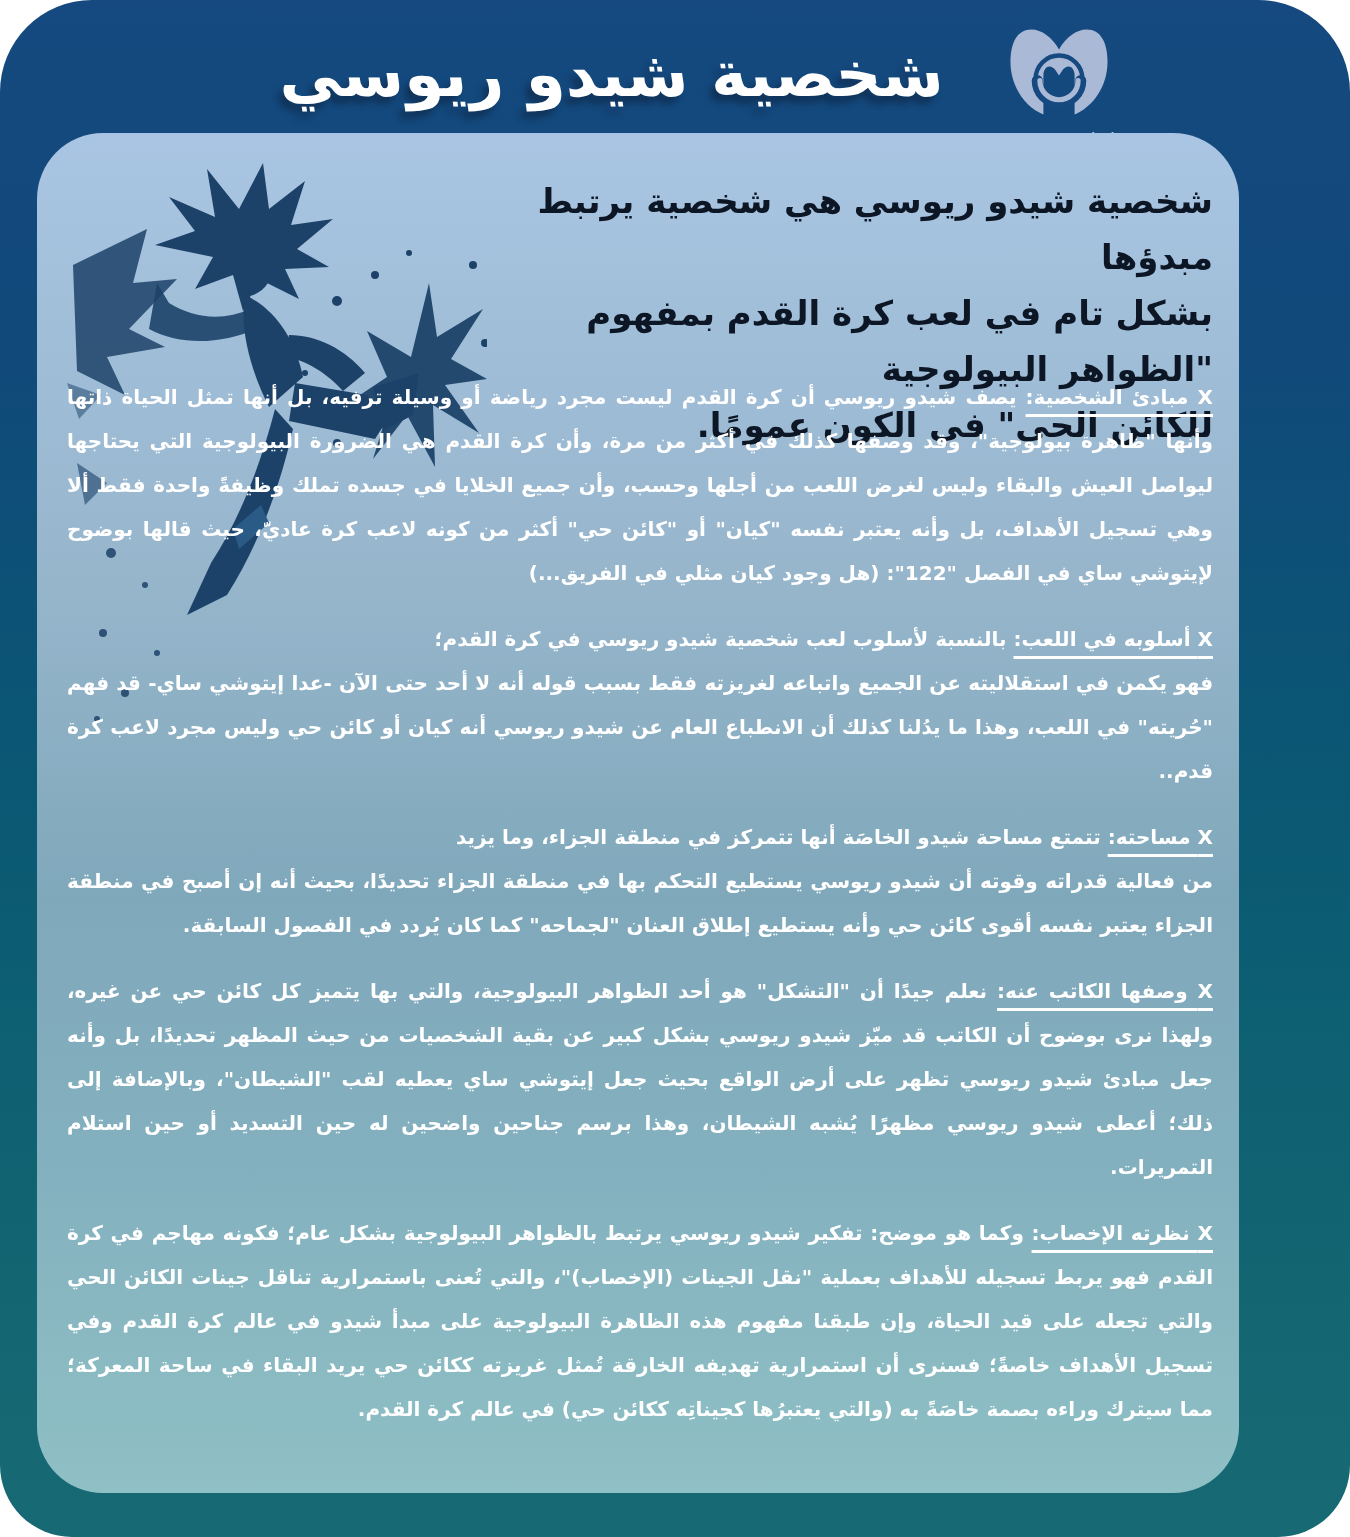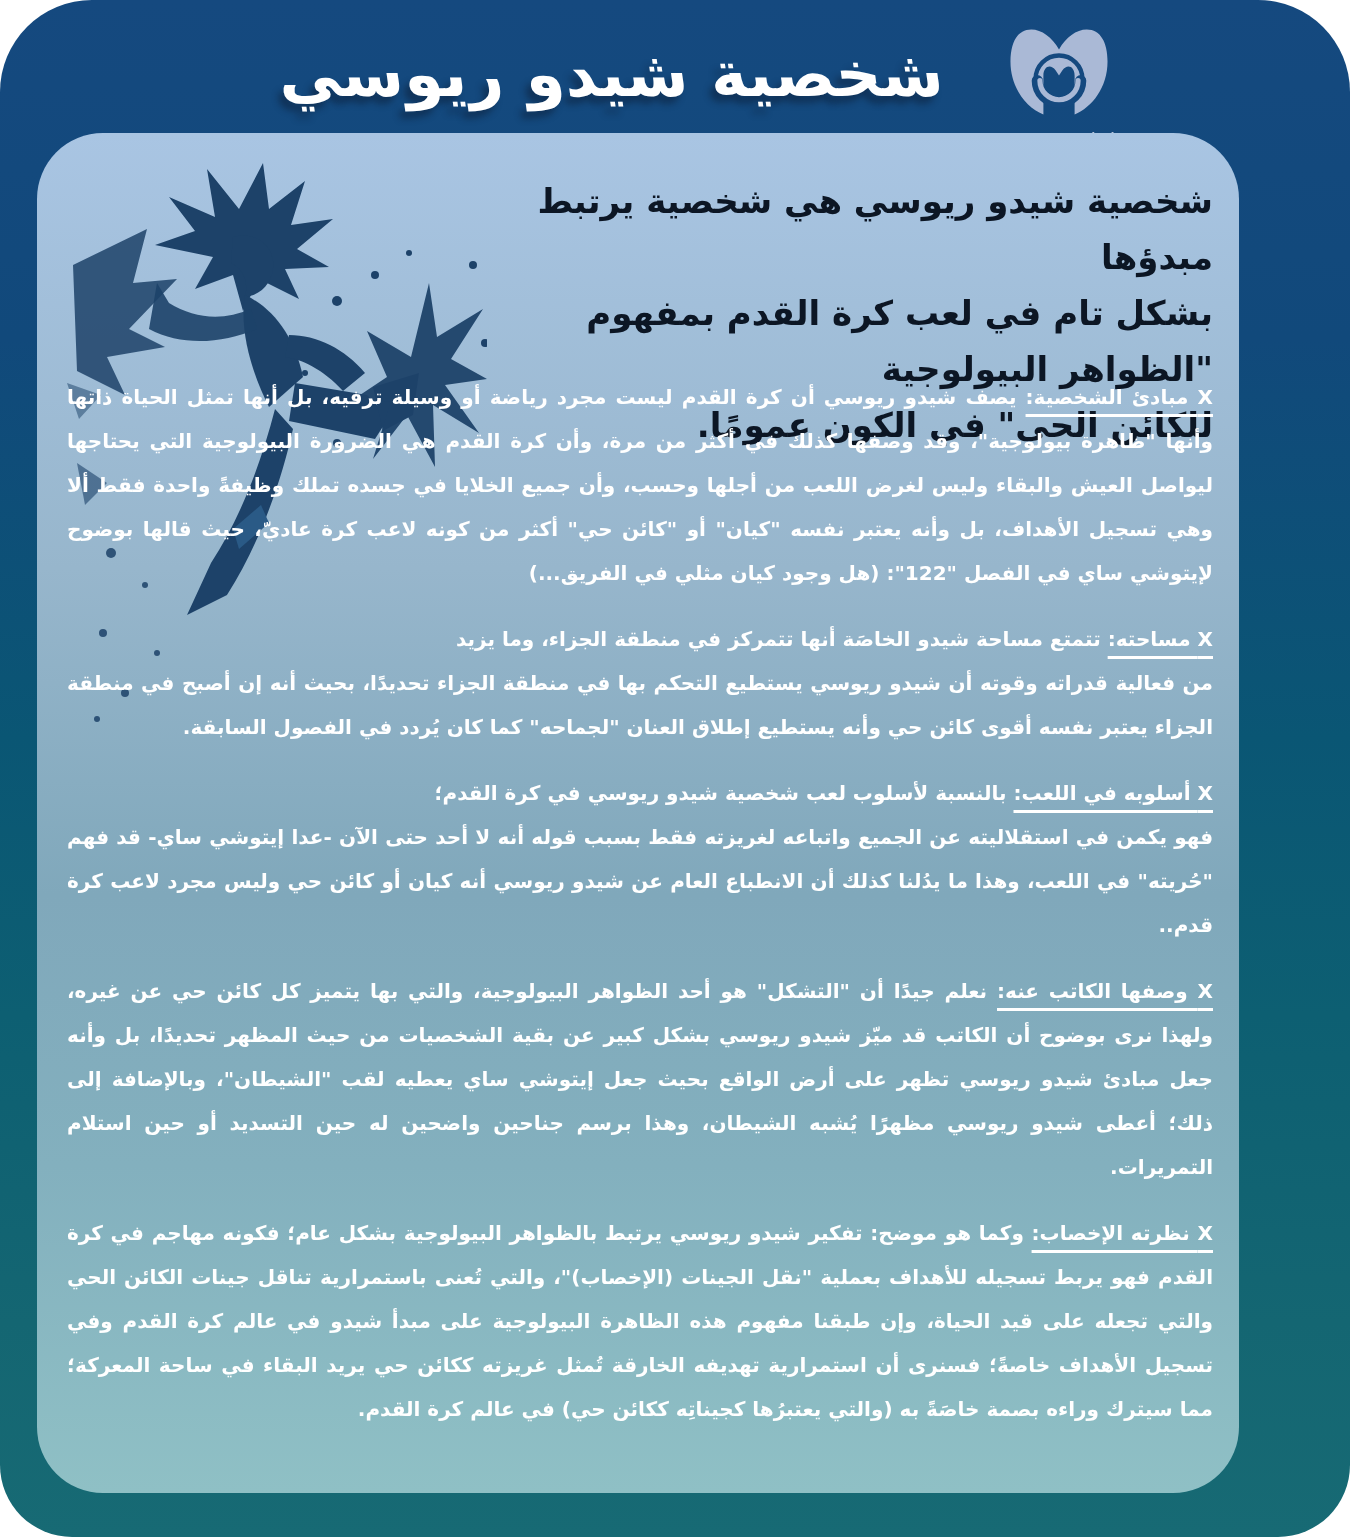--- a/index.html
+++ b/index.html
@@ -114,29 +114,29 @@
 للكائن الحي" في الكون عمومًا.</p>
 
     <div class="sections">
 
       <p class="section">
         <span class="hd">X مبادئ الشخصية:</span>
         <span class="bd">يصف شيدو ريوسي أن كرة القدم ليست مجرد رياضة أو وسيلة ترفيه، بل أنها تمثل الحياة ذاتها وأنها "ظاهرة بيولوجية"، وقد وصفها كذلك في أكثر من مرة، وأن كرة القدم هي الضرورة البيولوجية التي يحتاجها ليواصل العيش والبقاء وليس لغرض اللعب من أجلها وحسب، وأن جميع الخلايا في جسده تملك وظيفةً واحدة فقط ألا وهي تسجيل الأهداف، بل وأنه يعتبر نفسه "كيان" أو "كائن حي" أكثر من كونه لاعب كرة عاديّ، حيث قالها بوضوح لإيتوشي ساي في الفصل "122": (هل وجود كيان مثلي في الفريق...)</span>
       </p>
 
       <p class="section">
+        <span class="hd">X أسلوبه في اللعب:</span>
+        <span class="bd">بالنسبة لأسلوب لعب شخصية شيدو ريوسي في كرة القدم؛
+فهو يكمن في استقلاليته عن الجميع واتباعه لغريزته فقط بسبب قوله أنه لا أحد حتى الآن -عدا إيتوشي ساي- قد فهم "حُريته" في اللعب، وهذا ما يدُلنا كذلك أن الانطباع العام عن شيدو ريوسي أنه كيان أو كائن حي وليس مجرد لاعب كرة قدم..</span>
+      </p>
+
+      <p class="section">
         <span class="hd">X مساحته:</span>
         <span class="bd">تتمتع مساحة شيدو الخاصَة أنها تتمركز في منطقة الجزاء، وما يزيد
 من فعالية قدراته وقوته أن شيدو ريوسي يستطيع التحكم بها في منطقة الجزاء تحديدًا، بحيث أنه إن أصبح في منطقة الجزاء يعتبر نفسه أقوى كائن حي وأنه يستطيع إطلاق العنان "لجماحه" كما كان يُردد في الفصول السابقة.</span>
-      </p>
-
-      <p class="section">
-        <span class="hd">X أسلوبه في اللعب:</span>
-        <span class="bd">بالنسبة لأسلوب لعب شخصية شيدو ريوسي في كرة القدم؛
-فهو يكمن في استقلاليته عن الجميع واتباعه لغريزته فقط بسبب قوله أنه لا أحد حتى الآن -عدا إيتوشي ساي- قد فهم "حُريته" في اللعب، وهذا ما يدُلنا كذلك أن الانطباع العام عن شيدو ريوسي أنه كيان أو كائن حي وليس مجرد لاعب كرة قدم..</span>
       </p>
 
       <p class="section">
         <span class="hd">X وصفها الكاتب عنه:</span>
         <span class="bd">نعلم جيدًا أن "التشكل" هو أحد الظواهر البيولوجية، والتي بها يتميز كل كائن حي عن غيره، ولهذا نرى بوضوح أن الكاتب قد ميّز شيدو ريوسي بشكل كبير عن بقية الشخصيات من حيث المظهر تحديدًا، بل وأنه جعل مبادئ شيدو ريوسي تظهر على أرض الواقع بحيث جعل إيتوشي ساي يعطيه لقب "الشيطان"، وبالإضافة إلى ذلك؛ أعطى شيدو ريوسي مظهرًا يُشبه الشيطان، وهذا برسم جناحين واضحين له حين التسديد أو حين استلام التمريرات.</span>
       </p>
 
       <p class="section">
         <span class="hd">X نظرته الإخصاب:</span>
         <span class="bd">وكما هو موضح: تفكير شيدو ريوسي يرتبط بالظواهر البيولوجية بشكل عام؛ فكونه مهاجم في كرة القدم فهو يربط تسجيله للأهداف بعملية "نقل الجينات (الإخصاب)"، والتي تُعنى باستمرارية تناقل جينات الكائن الحي والتي تجعله على قيد الحياة، وإن طبقنا مفهوم هذه الظاهرة البيولوجية على مبدأ شيدو في عالم كرة القدم وفي تسجيل الأهداف خاصةً؛ فسنرى أن استمرارية تهديفه الخارقة تُمثل غريزته ككائن حي يريد البقاء في ساحة المعركة؛ مما سيترك وراءه بصمة خاصَةً به (والتي يعتبرُها كجيناتِه ككائن حي) في عالم كرة القدم.</span>

